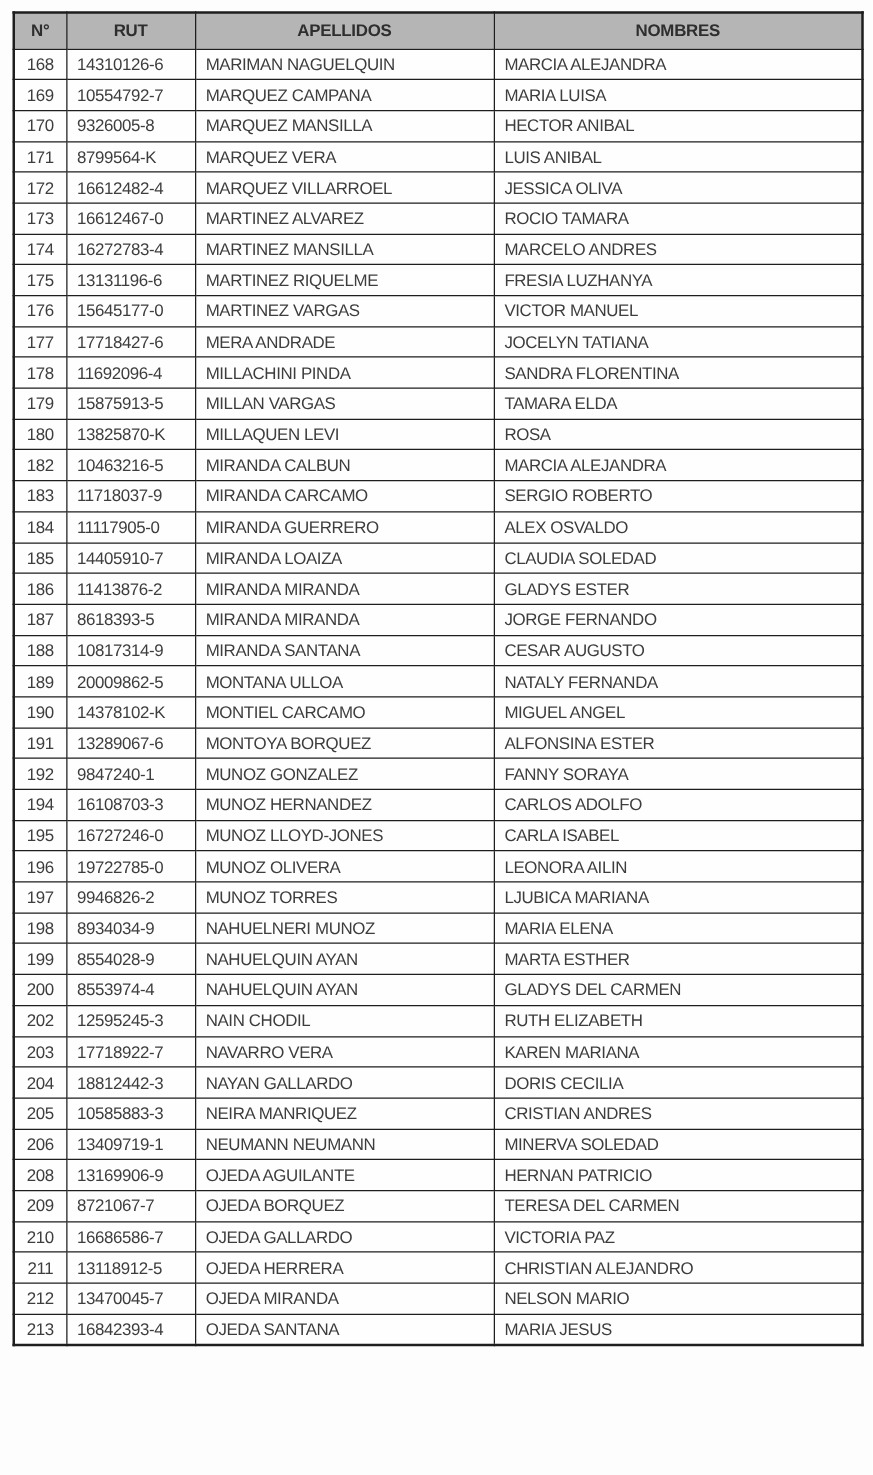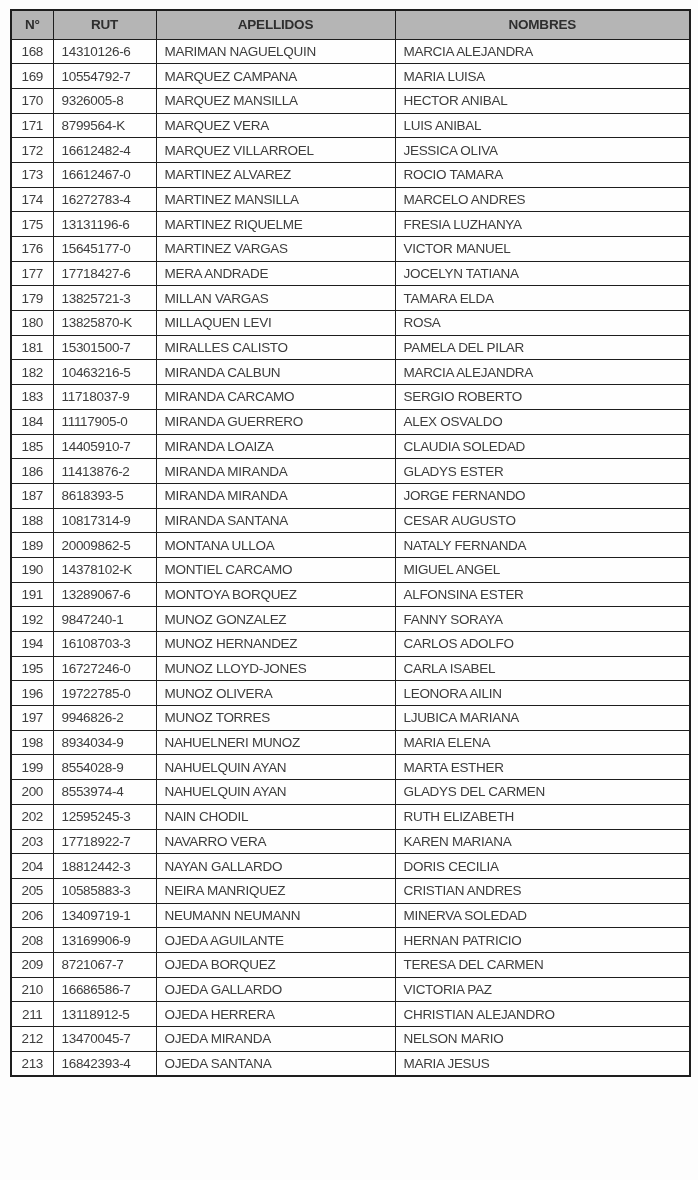--- a/index.html
+++ b/index.html
@@ -131,41 +131,41 @@
     <td class="nom">VICTOR MANUEL</td>
   </tr>
 
   <tr>
     <td class="num">177</td>
     <td class="rut">17718427-6</td>
     <td class="ape">MERA ANDRADE</td>
     <td class="nom">JOCELYN TATIANA</td>
   </tr>
 
+  <tr>
+    <td class="num">178</td>
+    <td class="rut">11692096-4</td>
+    <td class="ape">MILLACHINI PINDA</td>
+    <td class="nom">SANDRA FLORENTINA</td>
+  </tr>
 
   <tr>
     <td class="num">179</td>
-    <td class="rut">13825721-3</td>
+    <td class="rut">15875913-5</td>
     <td class="ape">MILLAN VARGAS</td>
     <td class="nom">TAMARA ELDA</td>
   </tr>
 
   <tr>
     <td class="num">180</td>
     <td class="rut">13825870-K</td>
     <td class="ape">MILLAQUEN LEVI</td>
     <td class="nom">ROSA</td>
   </tr>
 
-  <tr>
-    <td class="num">181</td>
-    <td class="rut">15301500-7</td>
-    <td class="ape">MIRALLES CALISTO</td>
-    <td class="nom">PAMELA DEL PILAR</td>
-  </tr>
 
   <tr>
     <td class="num">182</td>
     <td class="rut">10463216-5</td>
     <td class="ape">MIRANDA CALBUN</td>
     <td class="nom">MARCIA ALEJANDRA</td>
   </tr>
 
   <tr>
     <td class="num">183</td>

